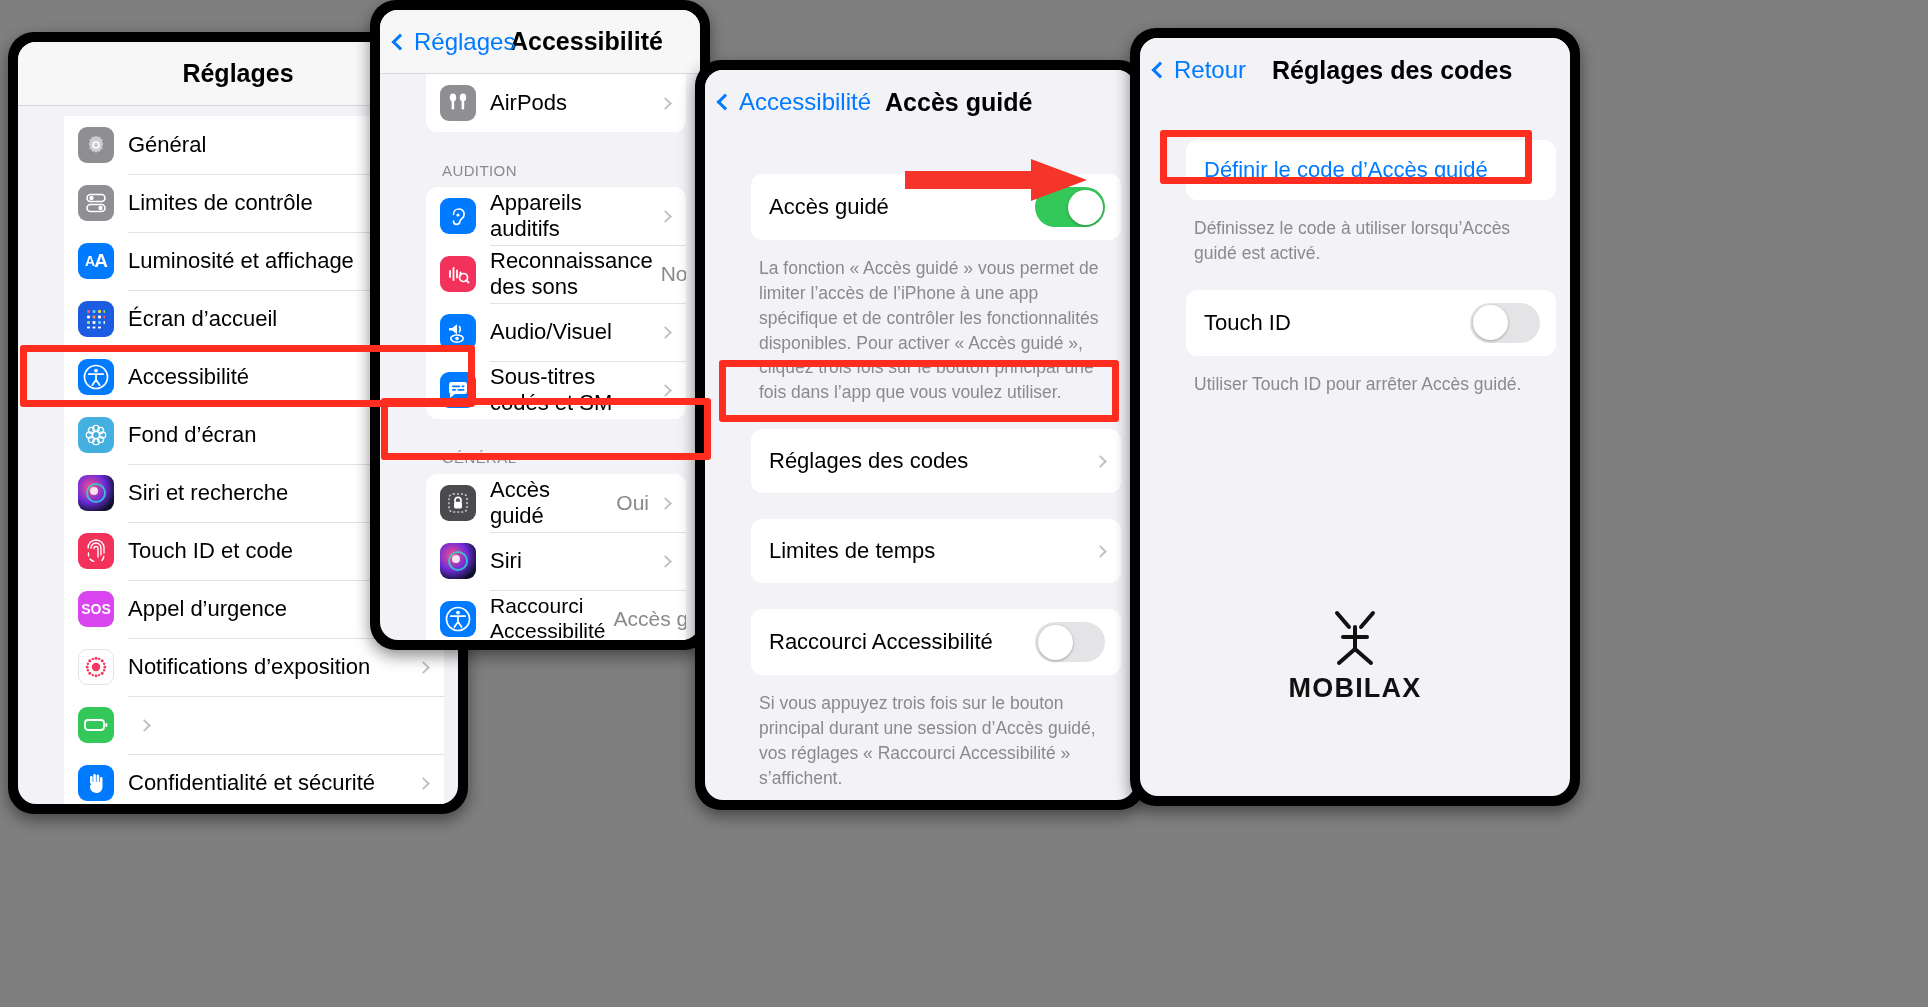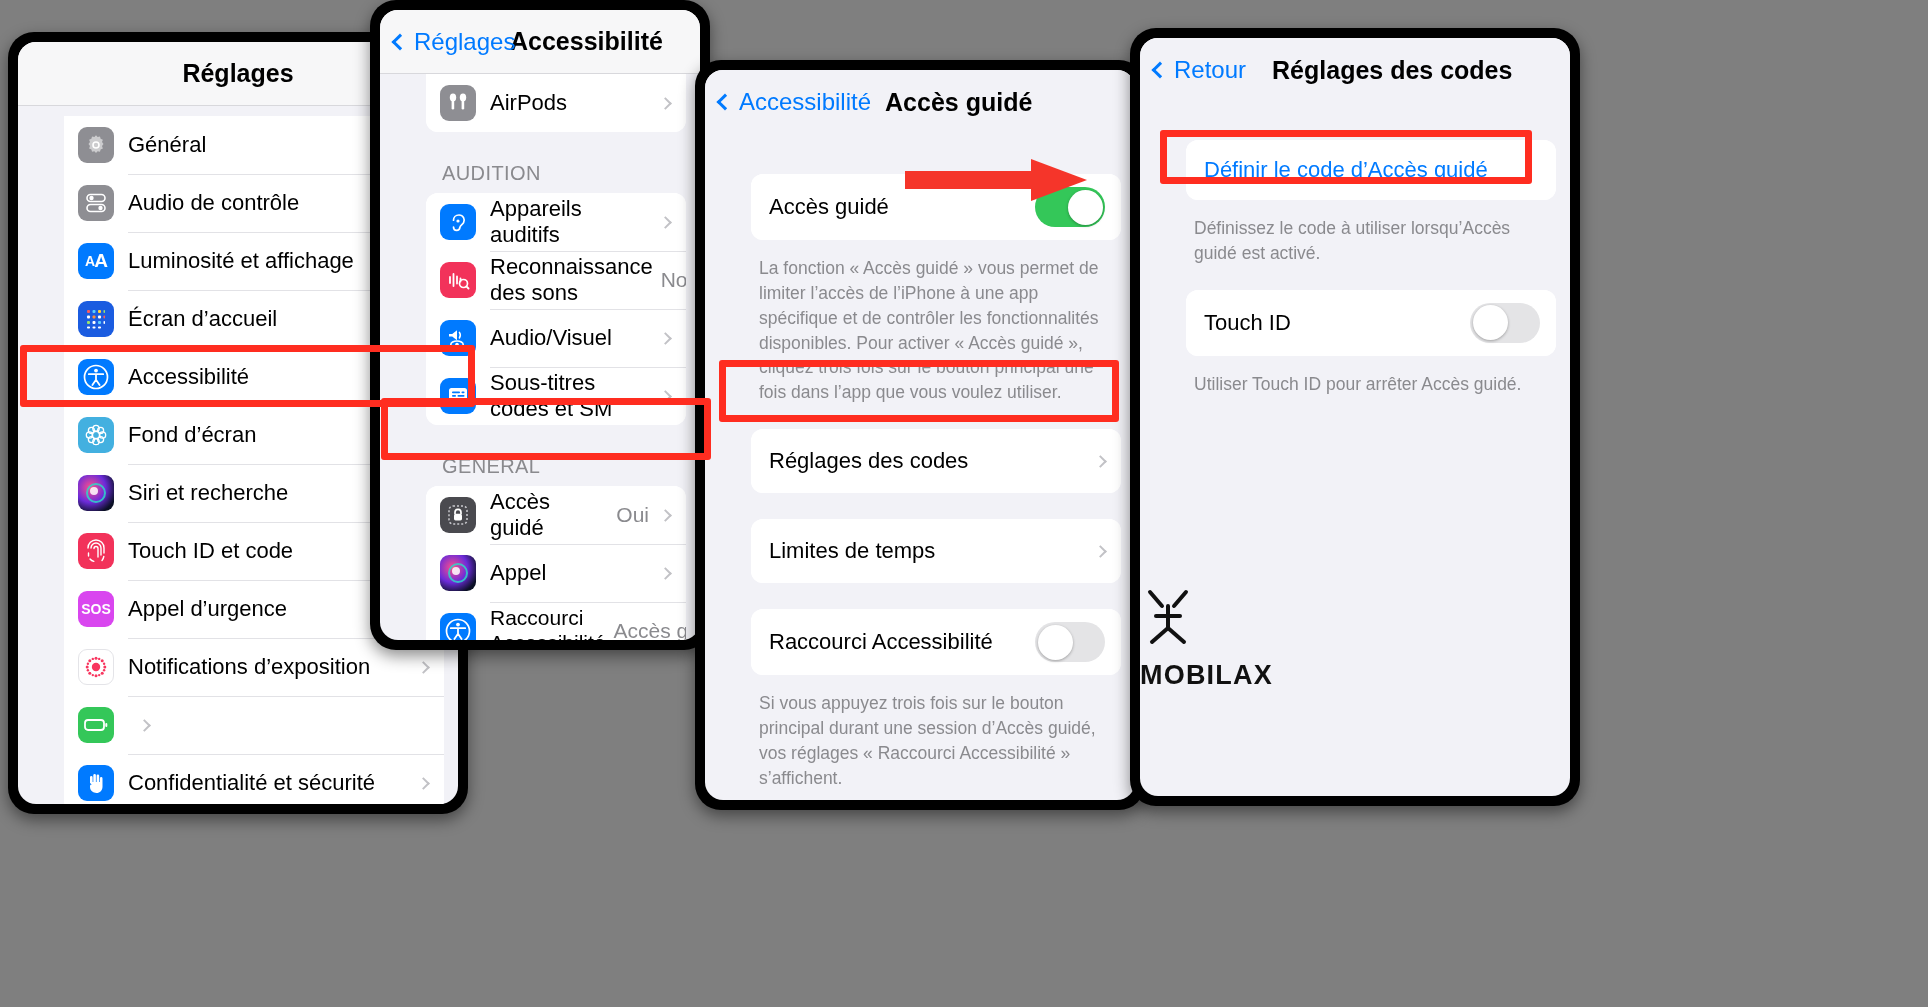--- a/index.html
+++ b/index.html
@@ -99,21 +99,21 @@
   .label.two { font-size:21px; }
   .value { font-size:21px; color:#8a8a8e; margin-left:auto; padding-left:8px; white-space:nowrap;}
   .chev {
     width:9px; height:9px;
     border-right:2.6px solid #c2c2c6;
     border-top:2.6px solid #c2c2c6;
     transform:rotate(45deg);
     margin-left:12px; flex:none;
   }
   .section-hdr {
-    font-size:20px; color:#8a8a8e; letter-spacing:0.4px;
+    font-size:15px; color:#8a8a8e; letter-spacing:0.4px;
     padding:4px 0 8px 30px;
   }
   .footnote {
     font-size:17.5px; color:#8a8a8e; line-height:1.42;
     padding:8px 22px 0 22px; margin:-16px 0 24px 0;
   }
 
   .link-row .label { color:#007aff; }
 
   
@@ -134,22 +134,22 @@
     position:absolute;
     border:7px solid #ff2d20;
     border-radius:3px;
     pointer-events:none;
     z-index:40;
   }
   .arrow { position:absolute; z-index:41; }
 
   
   .logo-wrap {
-    position:absolute; left:0; right:0; top:470px;
-    display:flex; flex-direction:column; gap:8px;
+    position:absolute; left:0; right:0; top:491px;
+    display:flex; flex-direction:column; align-items:center; gap:0;
   }
   .logo-text { font-size:27px; font-weight:bold; letter-spacing:1.2px; color:#111; }
 </style>
 </head>
 <body>
 
 <div class="phone" id="phone1">
   <div class="screen">
     <div class="navbar">
       <div class="nav-title">Réglages</div>
@@ -170,21 +170,21 @@
 
         <div class="row">
           <span class="ico" style="background:#8e8e93">
             <svg width="22" height="24" viewBox="0 0 22 24">
                 <rect x="2" y="3.5" width="18" height="7" rx="3.5" fill="none" stroke="#fff" stroke-width="1.6"></rect>
                 <circle cx="6.5" cy="7" r="2.2" fill="#fff"></circle>
                 <rect x="2" y="13.5" width="18" height="7" rx="3.5" fill="none" stroke="#fff" stroke-width="1.6"></rect>
                 <circle cx="15.5" cy="17" r="2.2" fill="#fff"></circle>
               </svg>
           </span>
-          <span class="label">Audio de contrôle</span>
+          <span class="label">Limites de contrôle</span>
           <span class="chev"></span>
         </div>
 
         <div class="row">
           <span class="ico" style="background:#007aff;font-size:17px;letter-spacing:-1px;">
             <span style="font-size:14px">A</span>
               <span style="font-size:19px">A</span>
           </span>
           <span class="label">Luminosité et affichage</span>
           <span class="chev"></span>
@@ -429,21 +429,21 @@
           <span class="value">Oui</span>
           <span class="chev"></span>
         </div>
         <div class="row">
           <span class="ico" style="background:radial-gradient(circle at 35% 35%,#ff4f8b,#6b2bd9 45%,#0b1026 80%)">
             <svg width="26" height="26" viewBox="0 0 26 26">
                 <circle cx="13" cy="13" r="9" fill="none" stroke="#2fd6c7" stroke-width="2" opacity=".85"></circle>
                 <circle cx="11" cy="11" r="4" fill="#ffffff" opacity=".85"></circle>
               </svg>
           </span>
-          <span class="label">Appel</span>
+          <span class="label">Siri</span>
           <span class="value"></span>
           <span class="chev"></span>
         </div>
         <div class="row">
           <span class="ico" style="background:#007aff">
             <svg width="28" height="28" viewBox="0 0 28 28">
                 <circle cx="14" cy="14" r="11.5" fill="none" stroke="#fff" stroke-width="1.7"></circle>
                 <circle cx="14" cy="7.6" r="1.9" fill="#fff"></circle>
                 <path d="M6.8 11.2h14.4M14 11.6v5.2M14 16.8 10.4 22M14 16.8 17.6 22" stroke="#fff" stroke-width="1.8" stroke-linecap="round" fill="none"></path>
               </svg>

